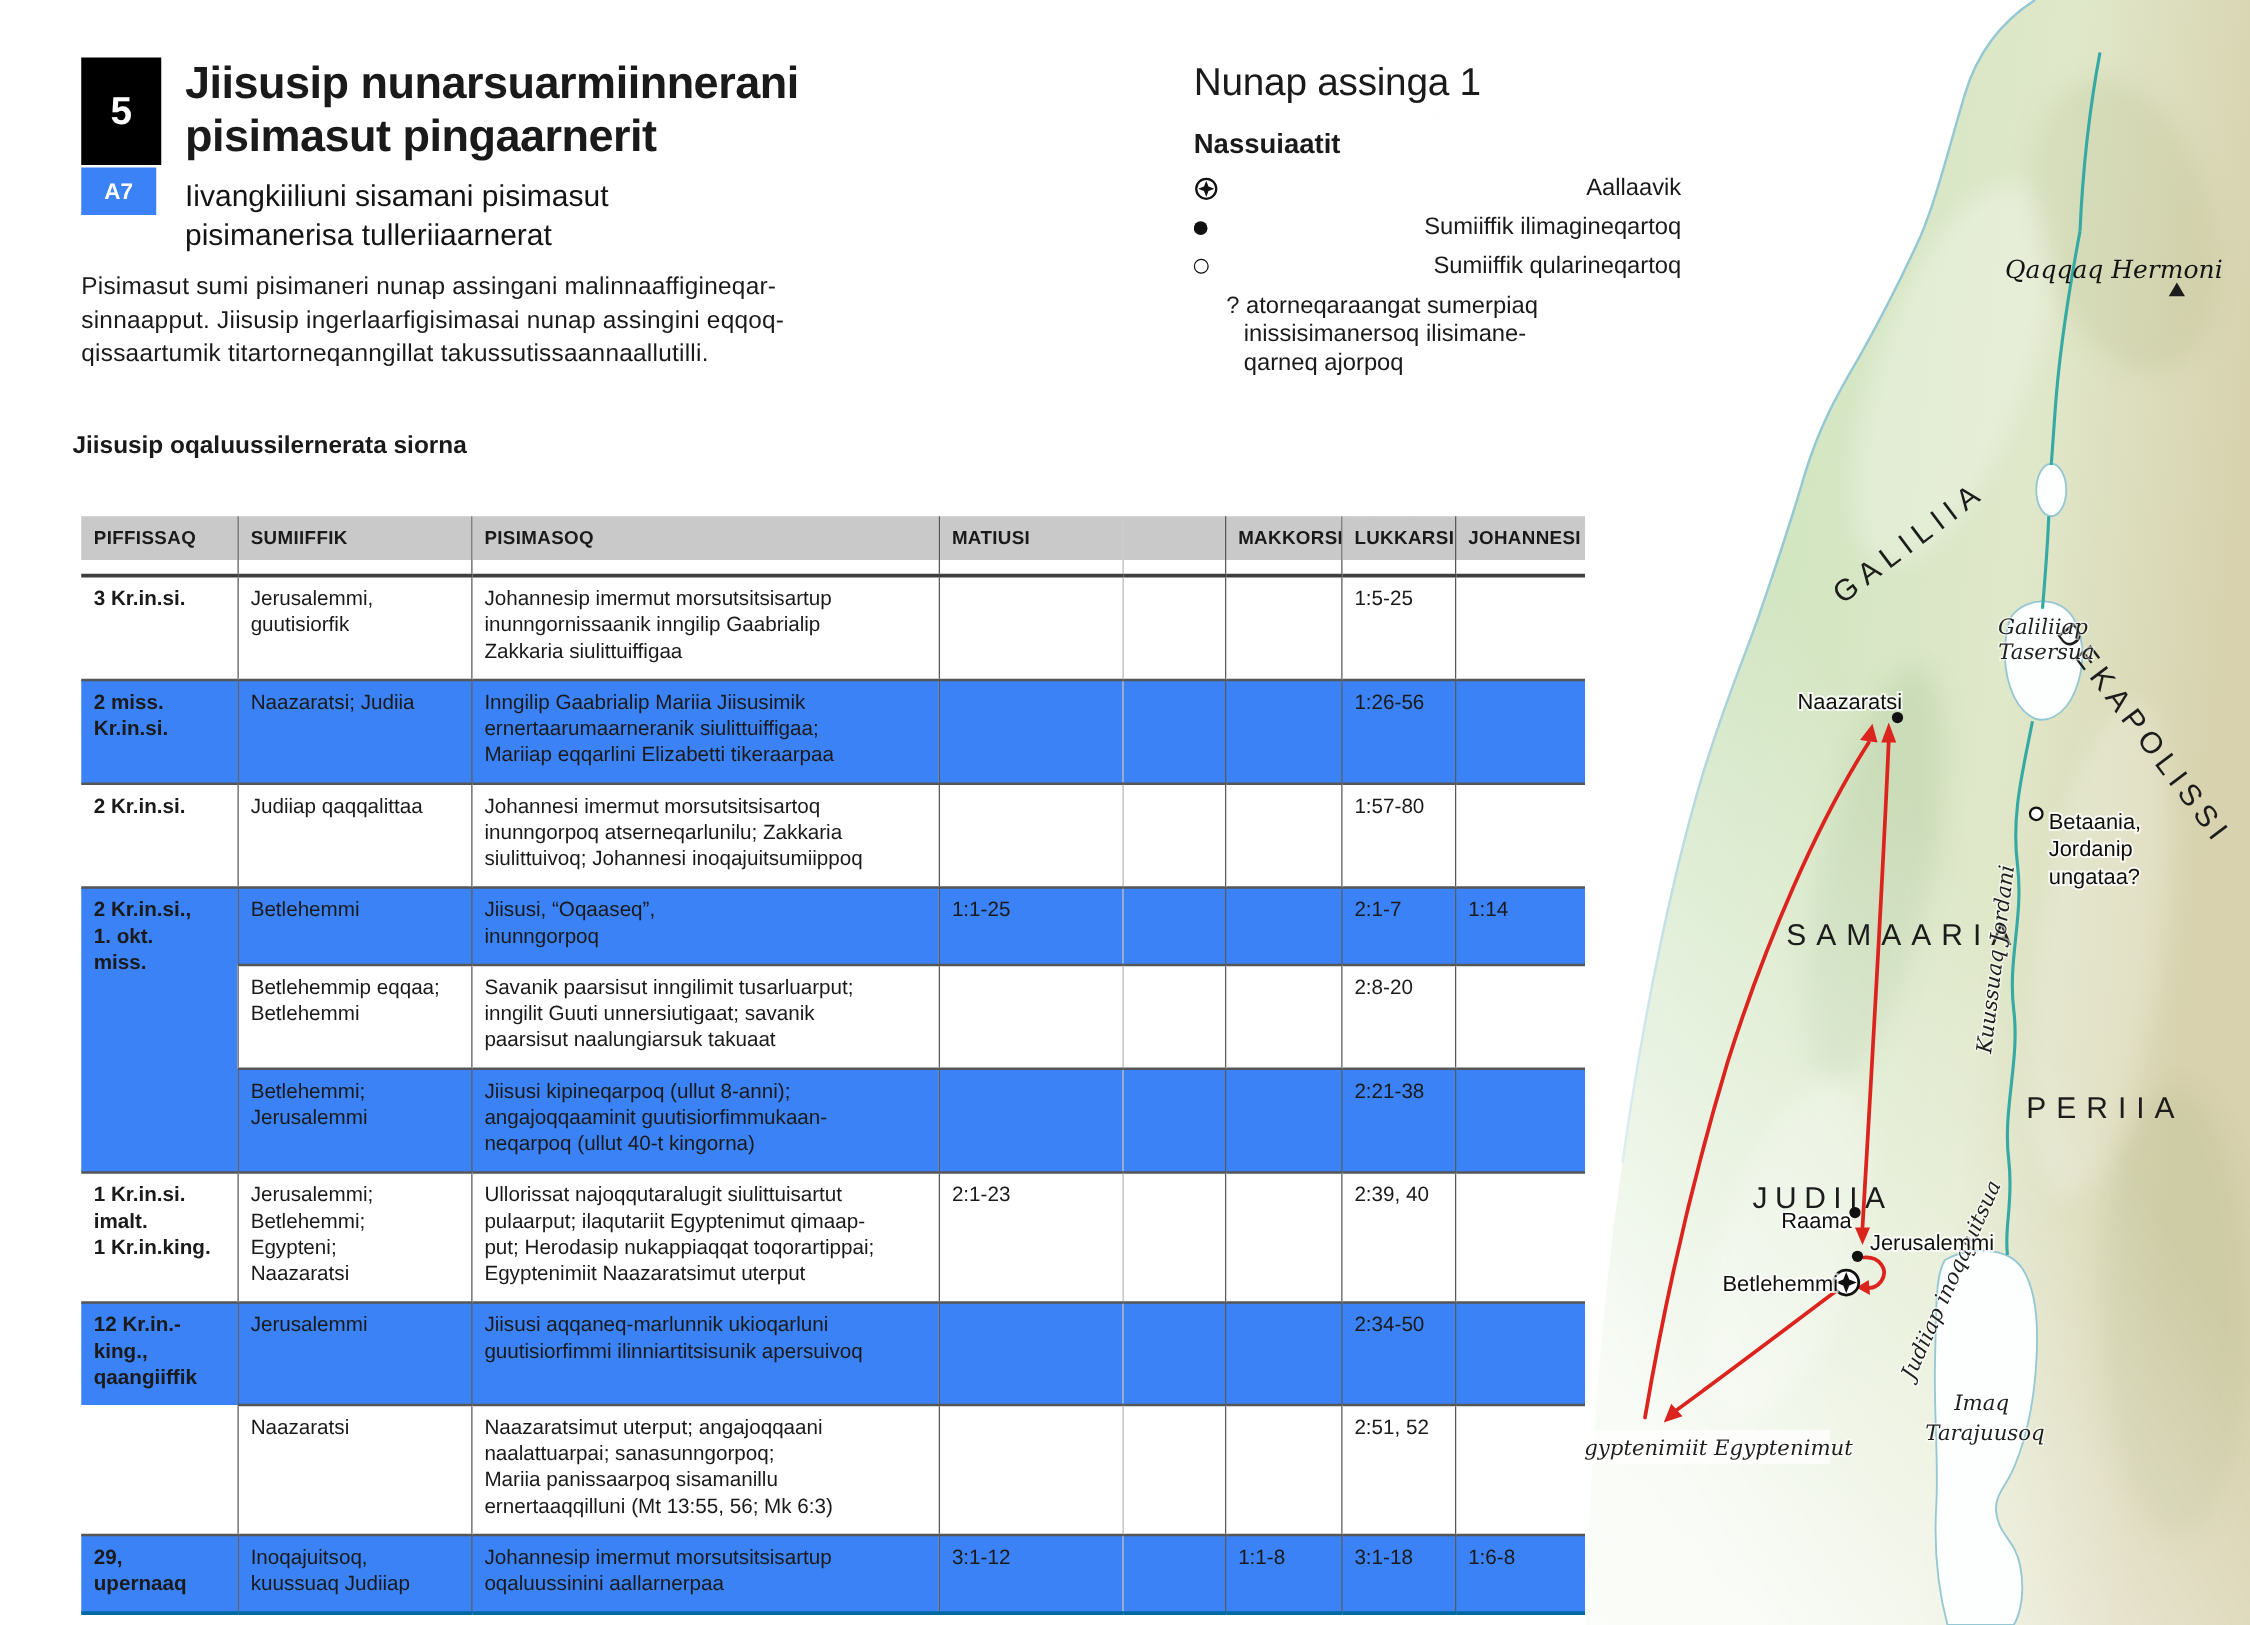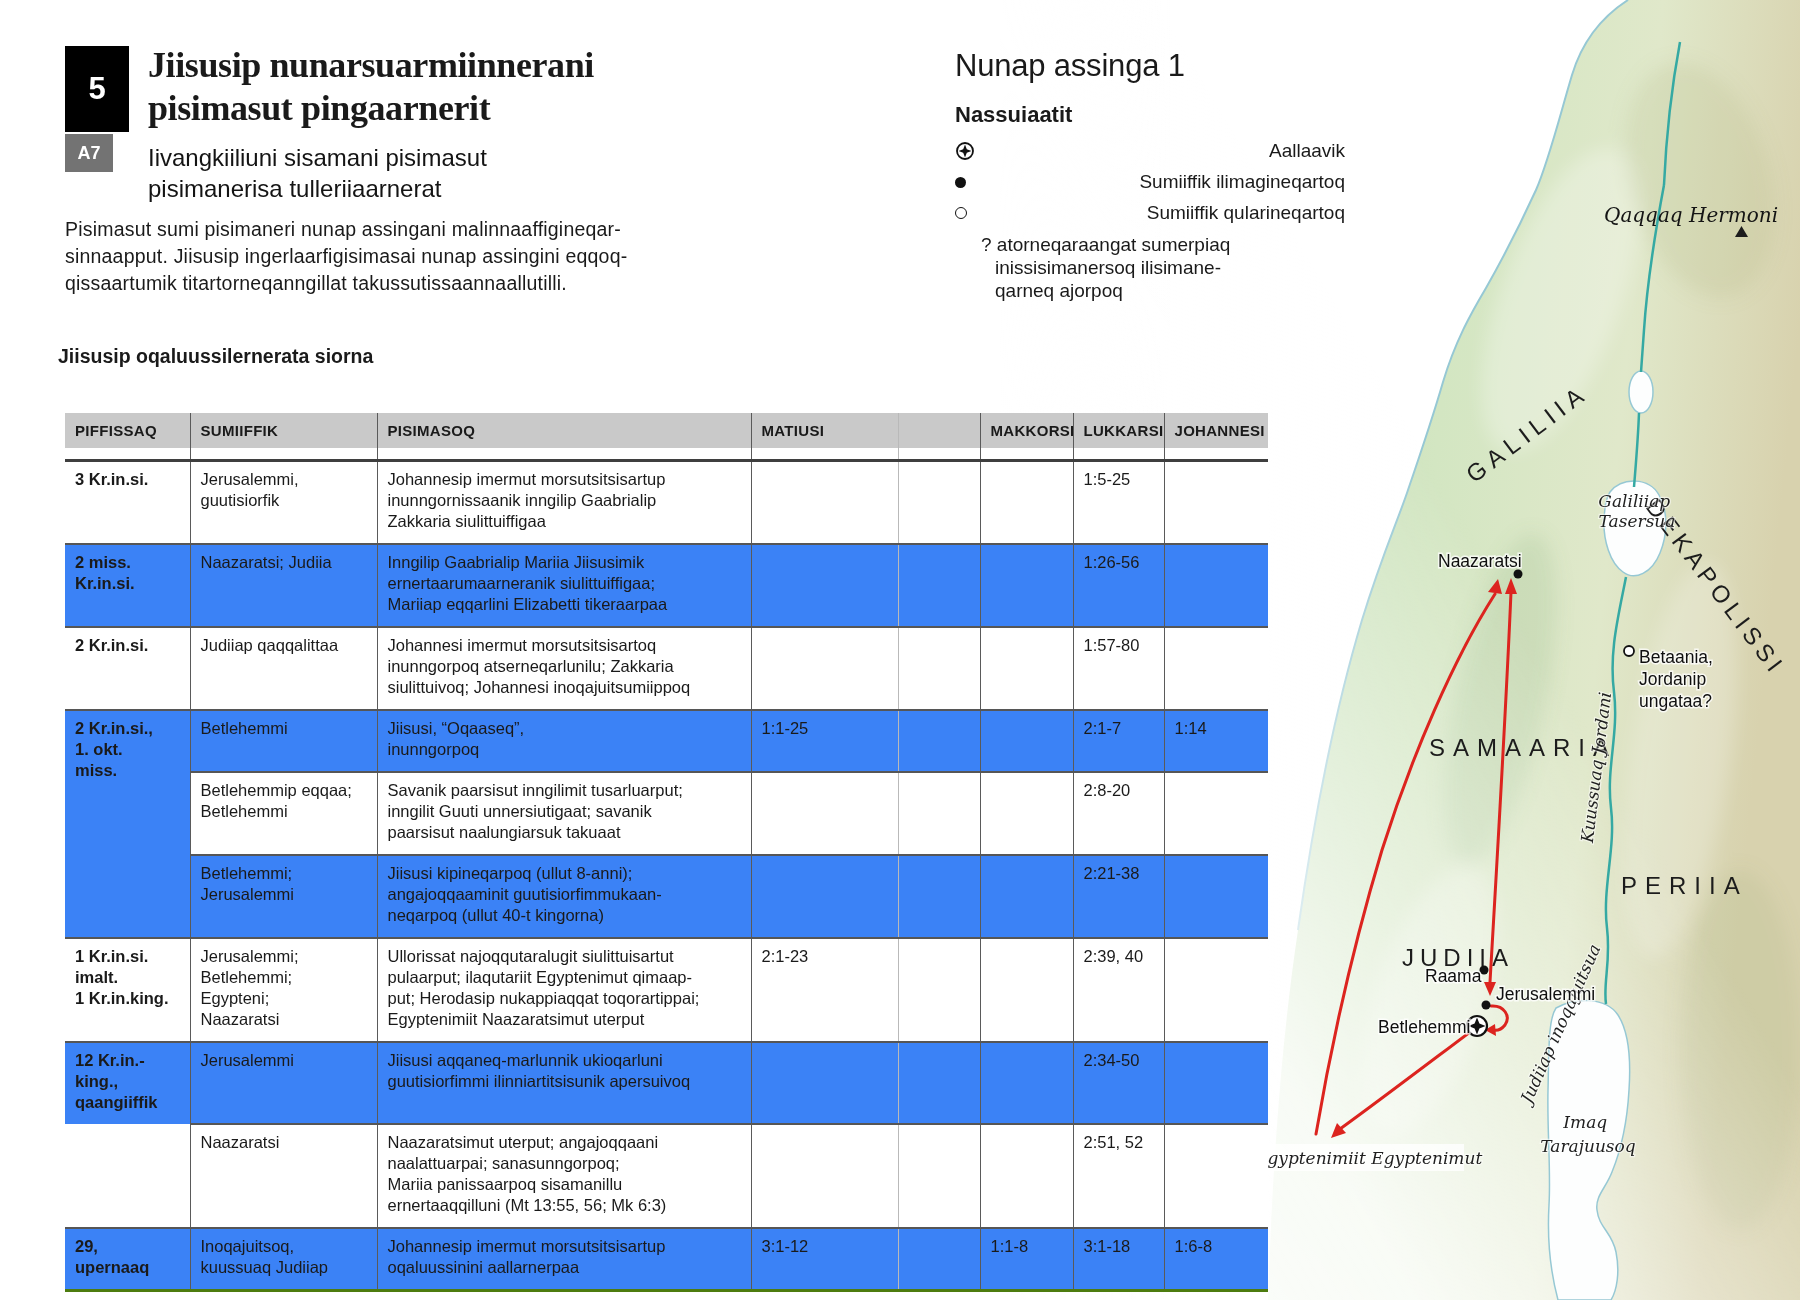--- a/index.html
+++ b/index.html
@@ -9,29 +9,28 @@
     font-family:"Liberation Sans",sans-serif;
     color:#1a1a1a;
   }
   
   .chapter-box{
     position:absolute;left:65px;top:46px;width:64px;height:86px;
     background:#000;color:#fff;display:flex;align-items:center;justify-content:center;
     font-size:31px;font-weight:bold;
   }
   .section-box{
-    position:absolute;left:65px;top:134px;width:48px;height:38px;
-    background:#737373;color:#fff;display:flex;align-items:center;justify-content:center;
+    position:absolute;left:65px;top:134px;width:60px;height:38px;
+    background:#3b82f6;color:#fff;display:flex;align-items:center;justify-content:center;
     font-size:18px;font-weight:bold;
   }
   .page-title{
     position:absolute;left:148px;top:44px;margin:0;
     font-size:36px;line-height:43px;font-weight:700;letter-spacing:-0.4px;
     white-space:pre-line;
-    font-family:Liberation Serif, serif;
   }
   .page-subtitle{
     position:absolute;left:148px;top:142px;margin:0;
     font-size:24px;line-height:31px;font-weight:400;color:#141414;
     white-space:pre-line;
   }
   .intro{
     position:absolute;left:65px;top:216px;width:640px;
     font-size:19.5px;line-height:27px;letter-spacing:0.2px;
     white-space:pre-line;
@@ -65,21 +64,21 @@
     background:#c9c9c9;font-size:15px;font-weight:700;letter-spacing:0.3px;
     padding:7px 10px 7px 10px;height:20px;white-space:nowrap;overflow:hidden;
   }
   table.events thead th:first-child,table.events td.c-date{border-left:none;}
   table.events .col-blank{border-left-color:#b9b9b9 !important;}
   table.events thead tr.spacer th{
     background:#fff;padding:0;height:11px;border-top:none;
   }
   table.events tbody td{border-top:2px solid #565656;background:#fff;}
   table.events tbody tr:first-child td{border-top:3px solid #3f3f3f;}
-  table.events tbody tr:last-child td{border-bottom:3px solid #4d7c0f;}
+  table.events tbody tr:last-child td{border-bottom:3px solid #0369a1;}
   table.events tbody tr.shaded td{background:#3b82f6;}
   table.events tbody td.force-white{background:#ffffff;}
   table.events tbody td.no-top{border-top:none;}
   table.events td.c-date{font-weight:700;}
   
   svg.map{position:absolute;left:1000px;top:0;}
   .rgn{font-family:"Liberation Sans",sans-serif;font-size:24px;fill:#1c1c1c;}
   .city{font-family:"Liberation Sans",sans-serif;font-size:17.5px;fill:#0f0f0f;
         paint-order:stroke;stroke:rgba(255,255,255,0.75);stroke-width:3px;}
   .wtr{font-family:"DejaVu Serif","Liberation Serif",serif;font-style:italic;font-size:17px;fill:#1f1f1f;

